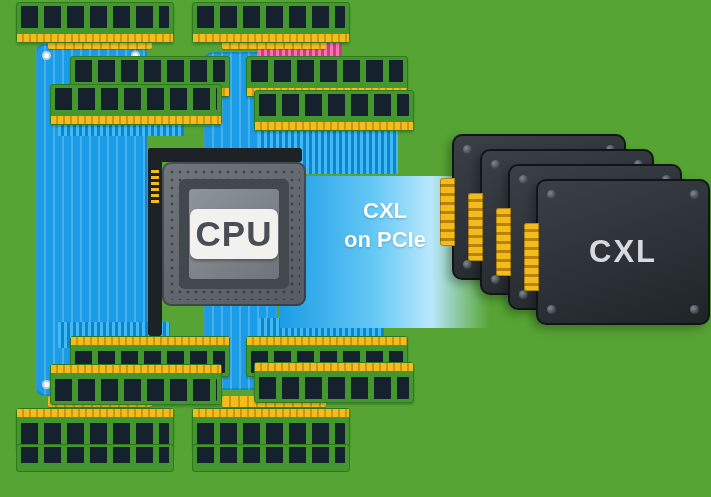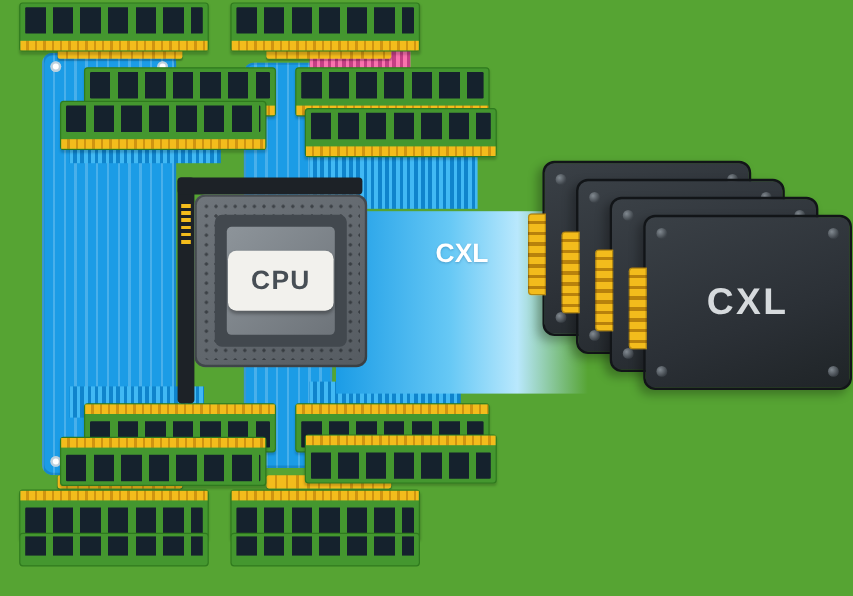--- a/index.html
+++ b/index.html
@@ -65,21 +65,21 @@
   .cpu-body{position:absolute;left:16px;top:16px;width:144px;height:144px;border-radius:9px;
     background:linear-gradient(145deg,#70767c,#555b61);box-shadow:inset 0 0 0 2px rgba(18,22,26,.4);}
   .cpu-pins{position:absolute;inset:6px;border-radius:6px;
     background-image:radial-gradient(circle,rgba(24,28,32,.55) 1.1px,rgba(0,0,0,0) 1.7px);
     background-size:8px 8px;}
   .cpu-inner{position:absolute;inset:17px;border-radius:6px;background:#42484e;}
   .cpu-die{position:absolute;inset:27px;border-radius:4px;background:linear-gradient(135deg,#8d949a,#6e747a);}
   .cpu-label{position:absolute;left:50%;top:50%;transform:translate(-50%,-50%);
     width:88px;height:50px;border-radius:7px;background:var(--cpu-label-bg,#f2f1ed);
     display:flex;align-items:center;justify-content:center;
-    font-size:22px;font-weight:bold;color:#474e55;letter-spacing:1px;
+    font-size:35px;font-weight:bold;color:#474e55;letter-spacing:1px;
     box-shadow:0 2px 3px rgba(0,0,0,.3);}
   
   .caption-bar{position:absolute;left:0;top:465px;width:711px;height:32px;
     background:var(--caption-bar,#000);overflow:hidden;}
   .caption-text{position:absolute;left:6px;top:13px;white-space:nowrap;
     color:#ededed;font-size:25px;font-weight:bold;letter-spacing:.5px;}
 </style>
 </head>
 <body>
 
@@ -204,16 +204,17 @@
     <div class="cpu-body">
       <div class="cpu-pins"></div>
       <div class="cpu-inner"></div>
       <div class="cpu-die"></div>
       <div class="cpu-label">CPU</div>
     </div>
   </div>
 
   <div class="band-label">
     <span>CXL</span>
+    <span>on PCIe</span>
   </div>
 
 
 </div>
 
 </body></html>

